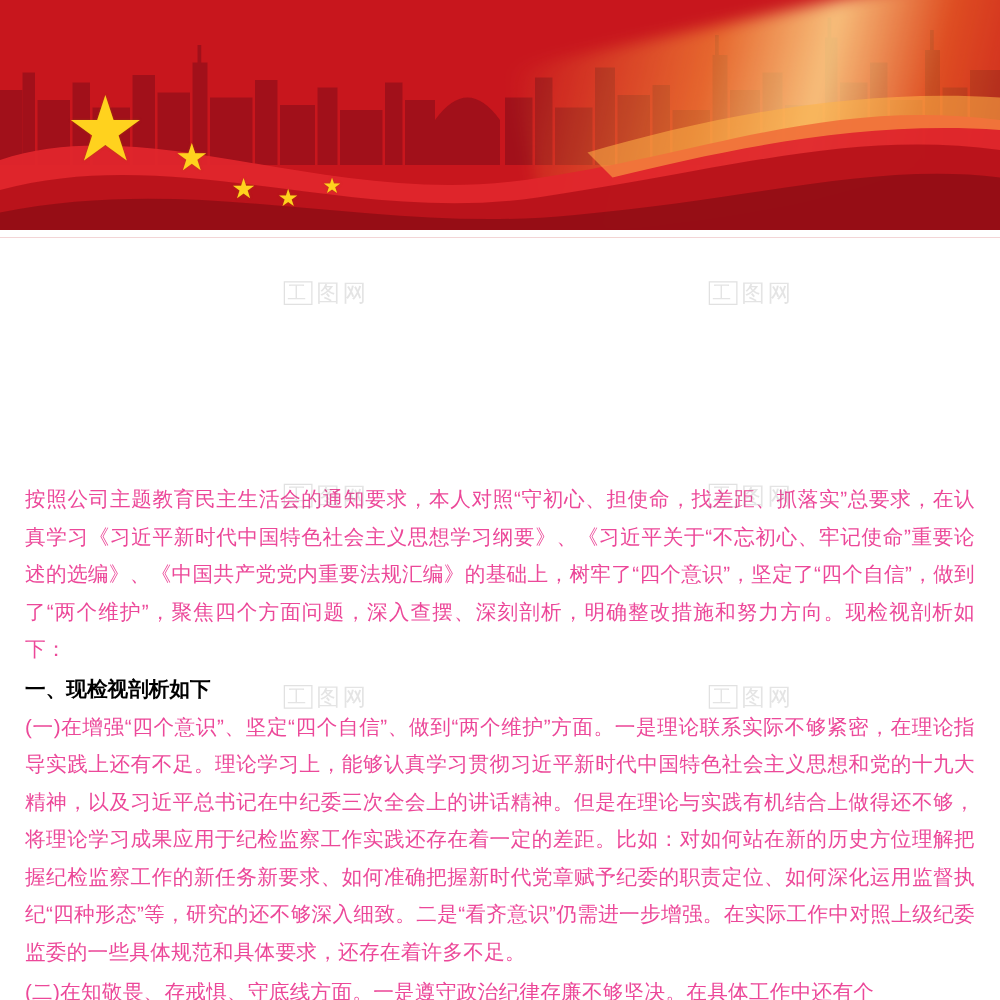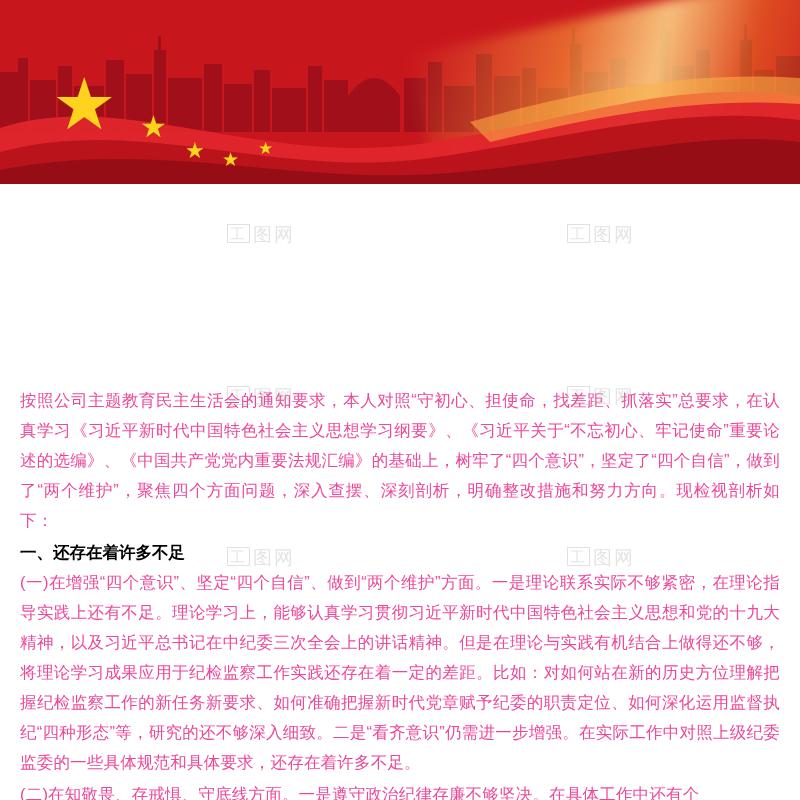--- a/index.html
+++ b/index.html
@@ -192,21 +192,21 @@
   <span class="star star-s2">★</span>
   <span class="star star-s3">★</span>
   <span class="star star-s4">★</span>
 
   <div class="banner-bottom-bar"></div>
 </div>
 
 <div class="doc">
   <div class="doc-inner">
     <p class="para">按照公司主题教育民主生活会的通知要求，本人对照“守初心、担使命，找差距、抓落实”总要求，在认真学习《习近平新时代中国特色社会主义思想学习纲要》、《习近平关于“不忘初心、牢记使命”重要论述的选编》、《中国共产党党内重要法规汇编》的基础上，树牢了“四个意识”，坚定了“四个自信”，做到了“两个维护”，聚焦四个方面问题，深入查摆、深刻剖析，明确整改措施和努力方向。现检视剖析如下：</p>
-    <p class="heading">一、还存在着许多不足</p>
+    <p class="heading">一、现检视剖析如下</p>
     <p class="para">(一)在增强“四个意识”、坚定“四个自信”、做到“两个维护”方面。一是理论联系实际不够紧密，在理论指导实践上还有不足。理论学习上，能够认真学习贯彻习近平新时代中国特色社会主义思想和党的十九大精神，以及习近平总书记在中纪委三次全会上的讲话精神。但是在理论与实践有机结合上做得还不够，将理论学习成果应用于纪检监察工作实践还存在着一定的差距。比如：对如何站在新的历史方位理解把握纪检监察工作的新任务新要求、如何准确把握新时代党章赋予纪委的职责定位、如何深化运用监督执纪“四种形态”等，研究的还不够深入细致。二是“看齐意识”仍需进一步增强。在实际工作中对照上级纪委监委的一些具体规范和具体要求，还存在着许多不足。</p>
     <p class="para">(二)在知敬畏、存戒惧、守底线方面。一是遵守政治纪律存廉不够坚决。在具体工作中还有个</p>
   </div>
 </div>
 
 <div class="wm" style="left:190px; top:222px;">
   <span class="wm-box">工</span><span>图网</span>
 </div>
 <div class="wm" style="left:530px; top:222px;">
   <span class="wm-box">工</span><span>图网</span>

